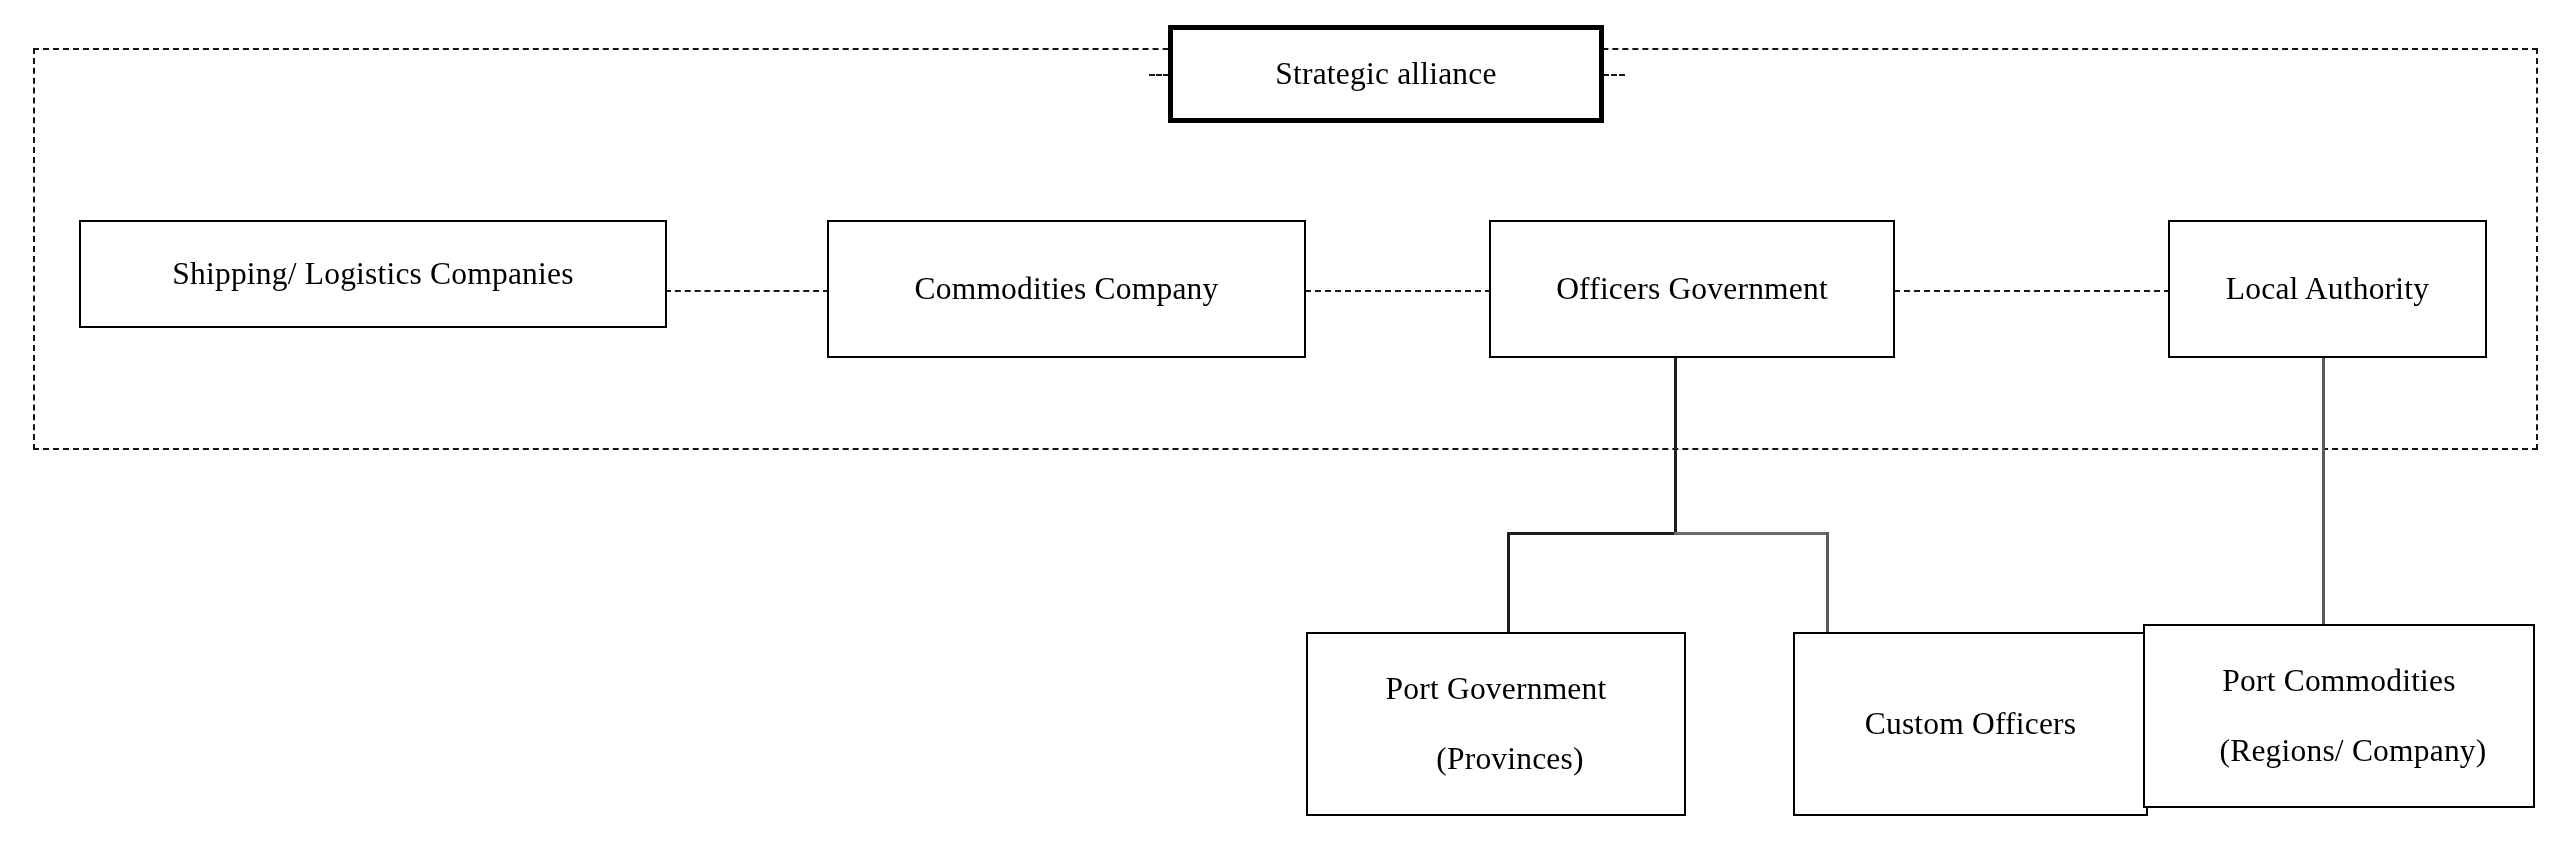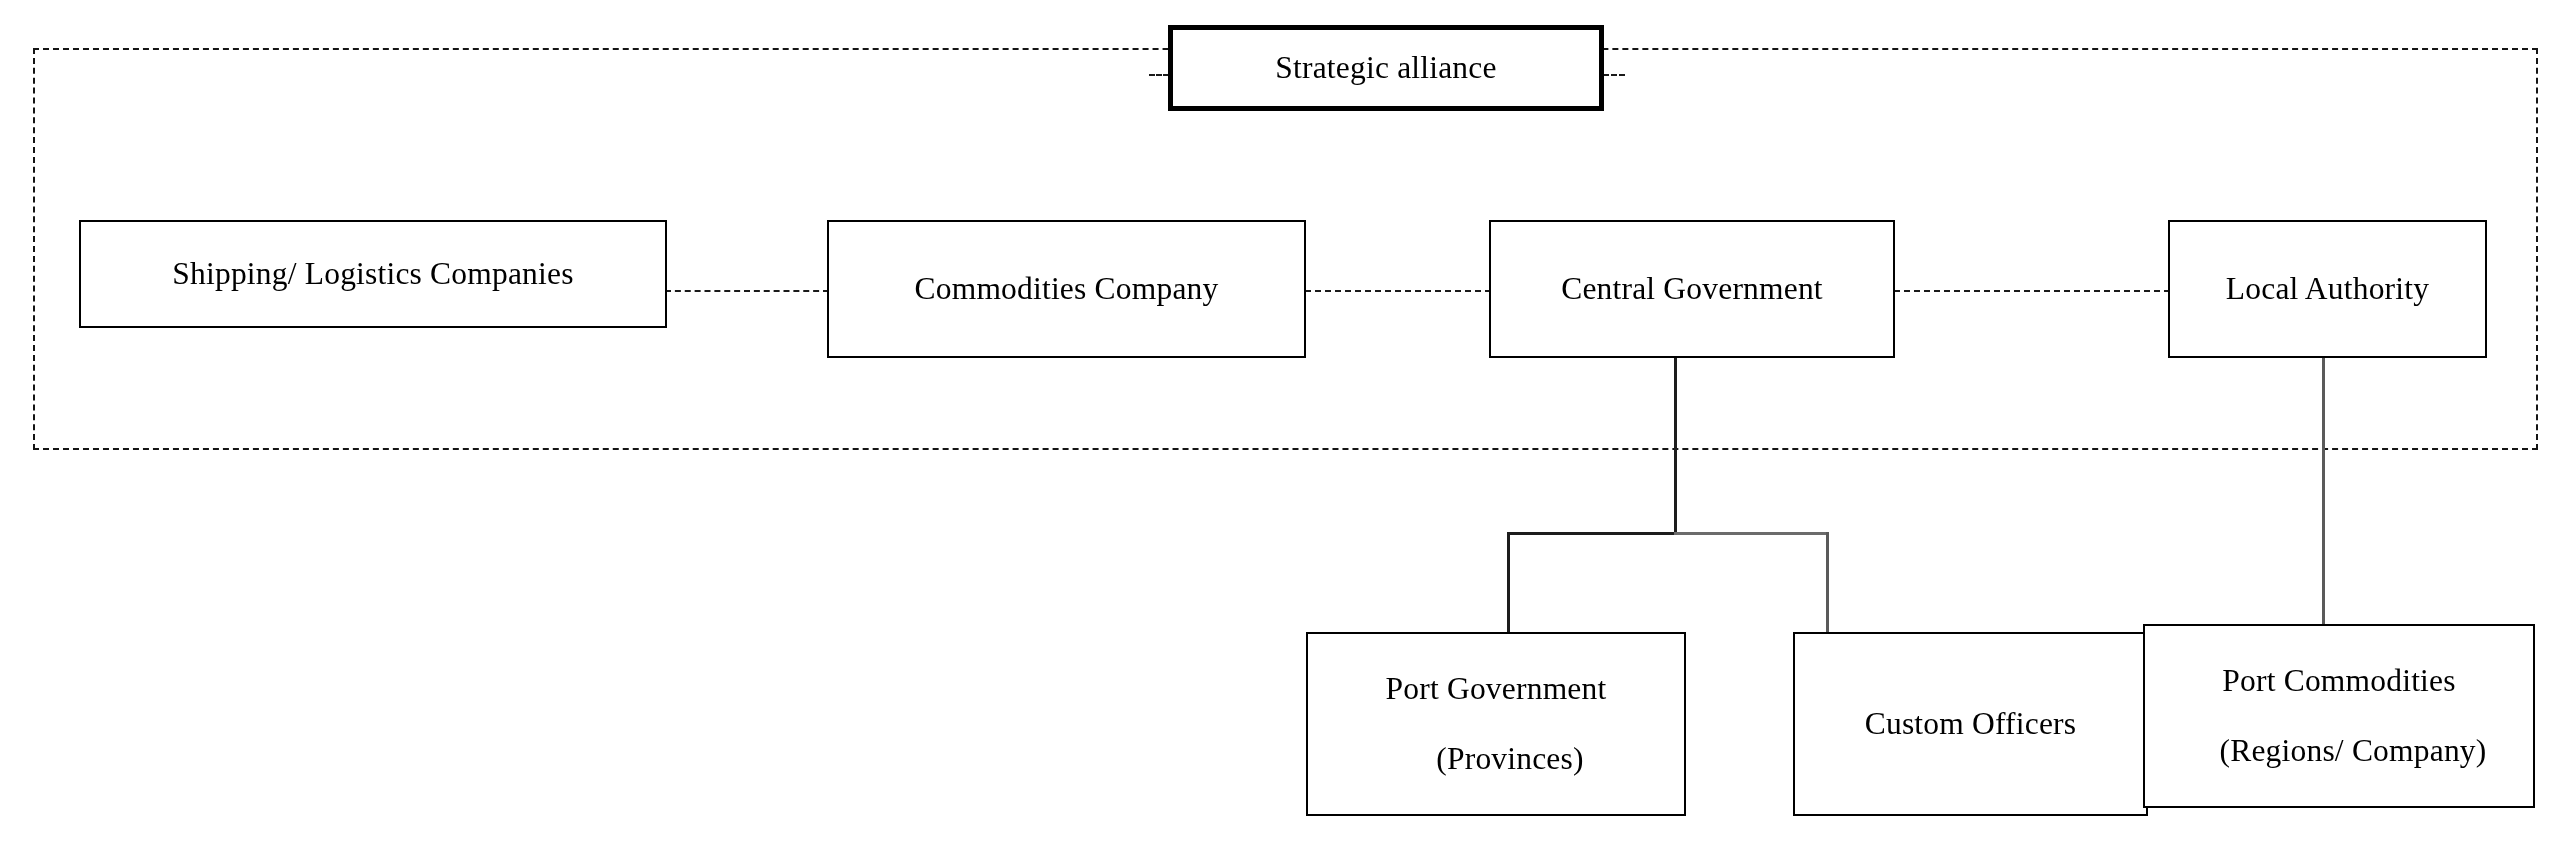--- a/index.html
+++ b/index.html
@@ -105,34 +105,34 @@
   <div class="conn conn-solid-h" style="left:1507px; top:532px; width:171px;"></div>
 
   <div class="conn conn-solid-h grey" style="left:1674px; top:532px; width:154px;"></div>
 
   <div class="conn conn-solid-v" style="left:1507px; top:532px; width:0; height:100px;"></div>
 
   <div class="conn conn-solid-v grey" style="left:1826px; top:532px; width:0; height:100px;"></div>
 
   <div class="conn conn-solid-v grey" style="left:2322px; top:356px; width:0; height:276px;"></div>
 
-  <div class="node thick" style="left:1168px; top:25px; width:436px; height:86px;">
+  <div class="node thick" style="left:1168px; top:25px; width:436px; height:98px;">
     <span class="node-label">Strategic alliance</span>
   </div>
 
   <div class="node" style="left:79px; top:220px; width:588px; height:108px;">
     <span class="node-label">Shipping/ Logistics Companies</span>
   </div>
 
   <div class="node" style="left:827px; top:220px; width:479px; height:138px;">
     <span class="node-label">Commodities Company</span>
   </div>
 
   <div class="node" style="left:1489px; top:220px; width:406px; height:138px;">
-    <span class="node-label">Central Government</span>
+    <span class="node-label">Officers Government</span>
   </div>
 
   <div class="node" style="left:2168px; top:220px; width:319px; height:138px;">
     <span class="node-label">Local Authority</span>
   </div>
 
   <div class="node" style="left:1306px; top:632px; width:380px; height:184px;">
     <span class="node-label">Port Government</span>
     <span class="node-sublabel">(Provinces)</span>
   </div>

